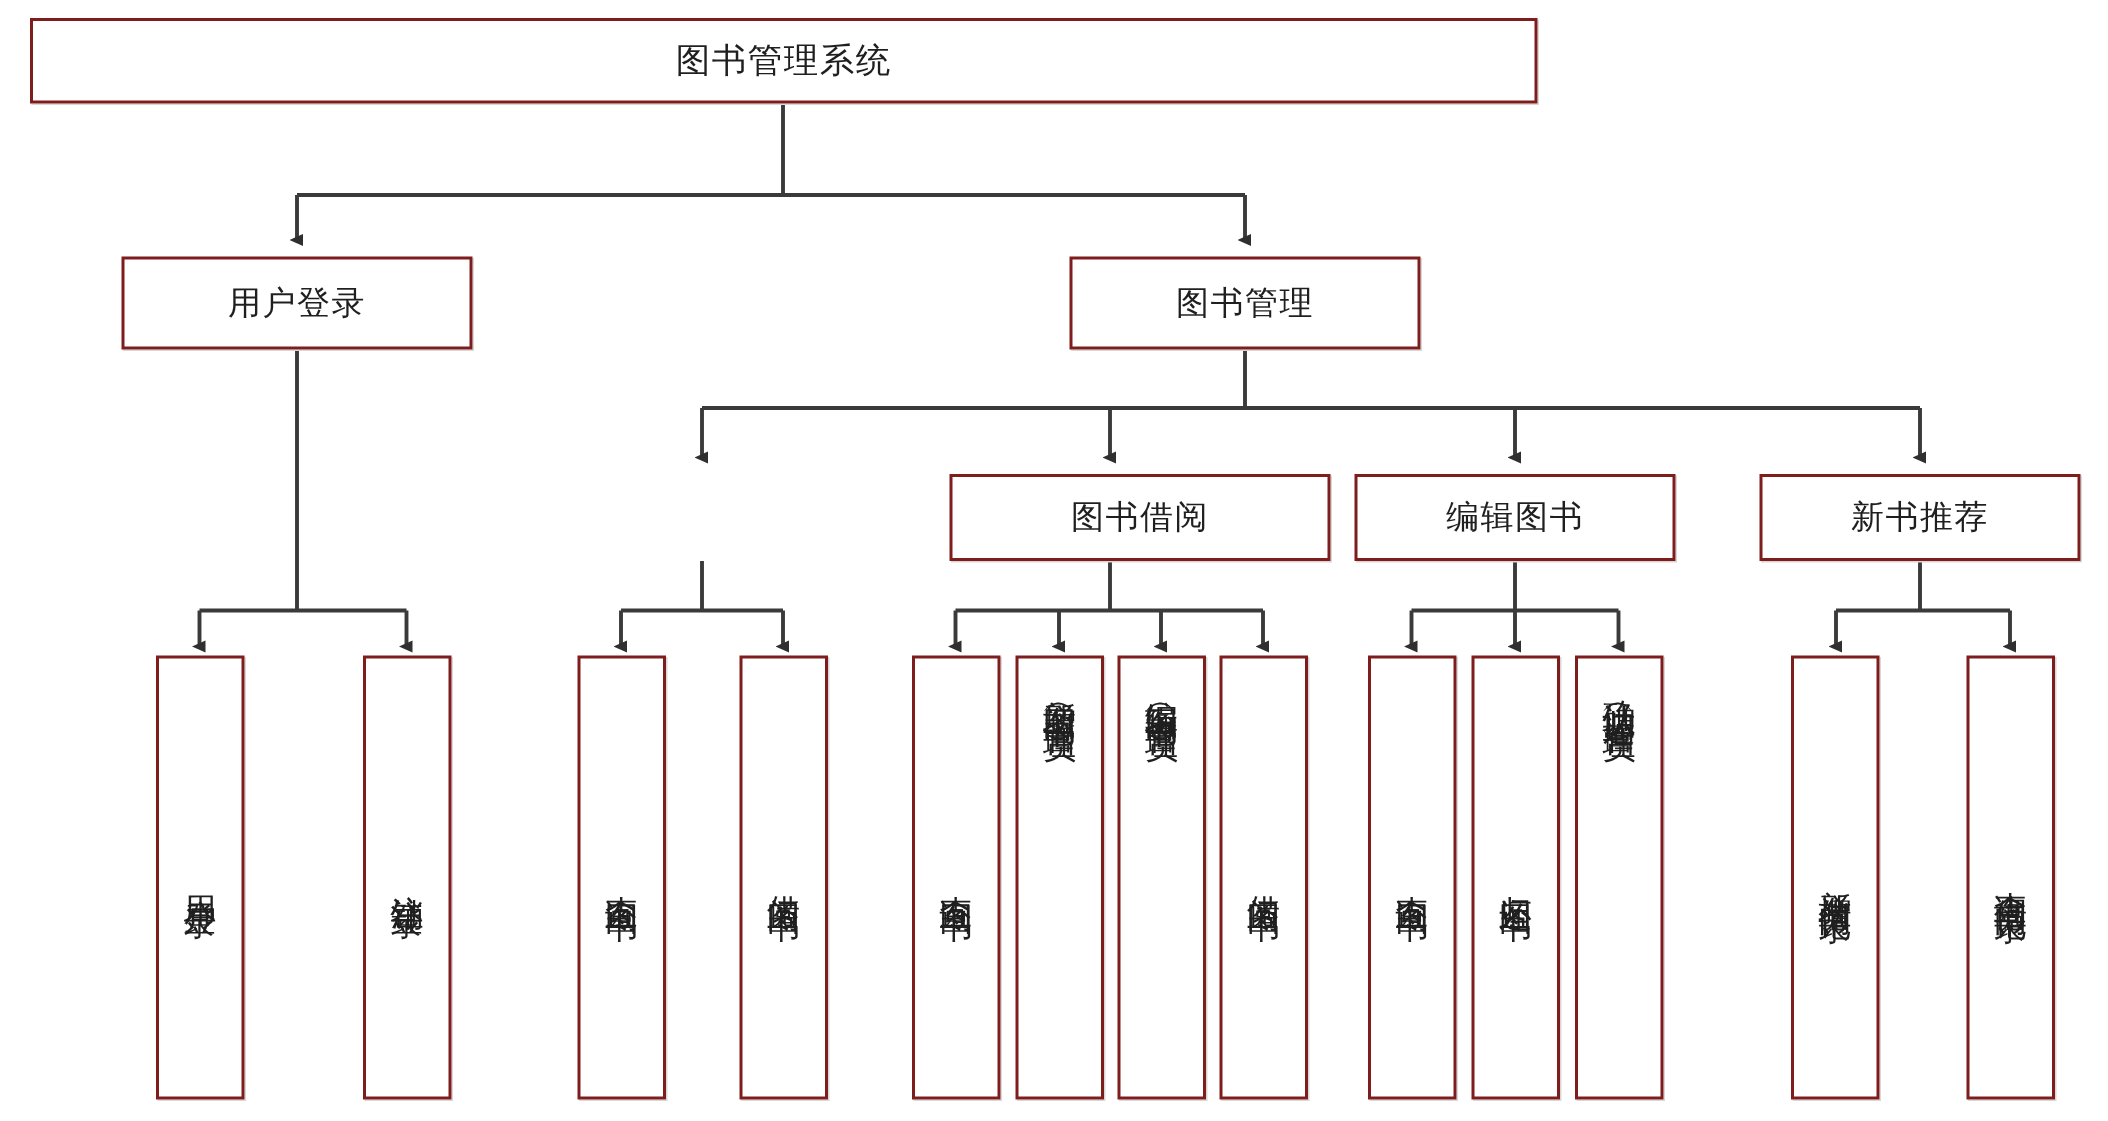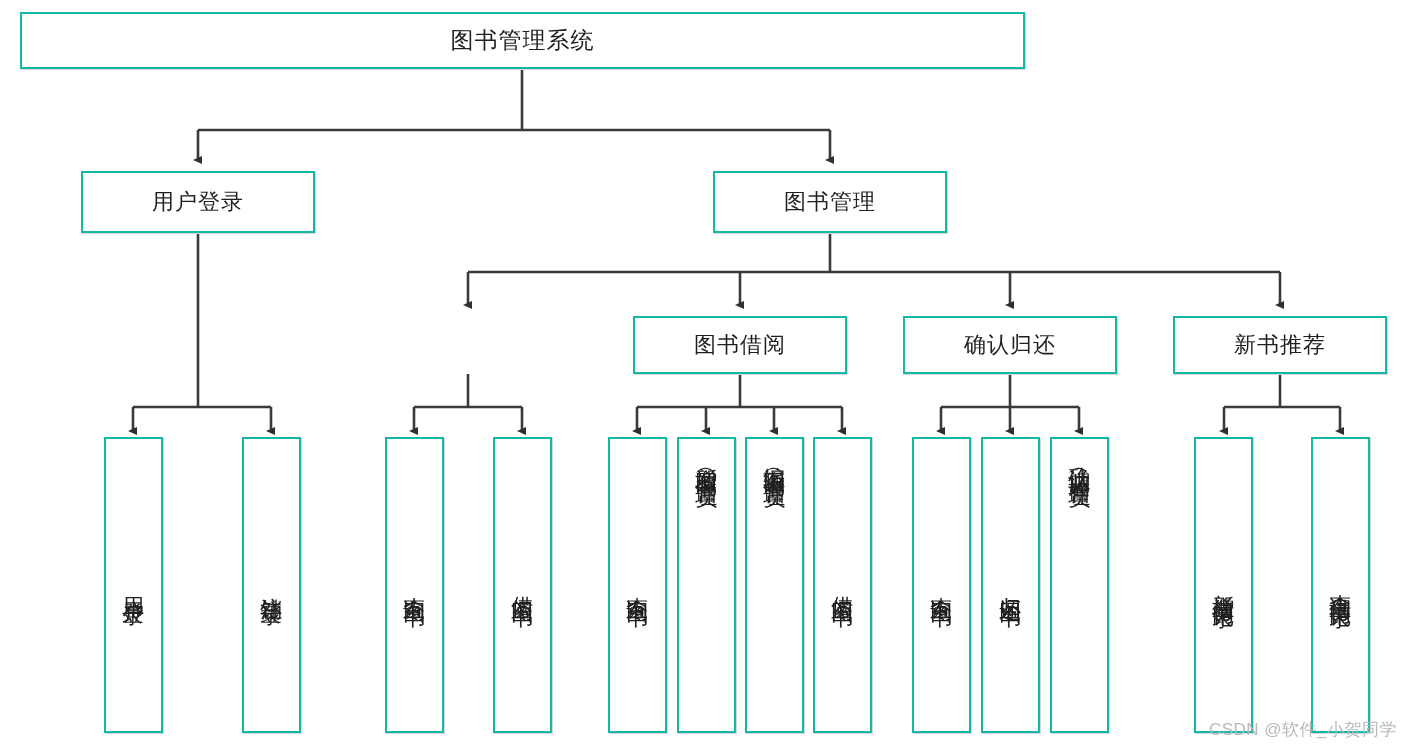--- a/index.html
+++ b/index.html
@@ -19,21 +19,21 @@
     position: absolute;
     left: 0;
     top: 0;
     width: 1405px;
     height: 747px;
     pointer-events: none;
   }
   .node {
     position: absolute;
     box-sizing: border-box;
-    border: 2px solid #14b8a6;
+    border: 2px solid #7f1d1d;
     background: #ffffff;
     color: #1f1f1f;
     display: flex;
     align-items: center;
     justify-content: center;
     text-align: center;
     box-shadow: 1px 1px 0 #d8d8d8;
     z-index: 2;
   }
   .node-h {
@@ -133,25 +133,25 @@
     <span>图书管理系统</span>
   </div>
 
   <div class="node node-h" style="left:81px; top:171px; width:234px; height:62px;">
     <span>用户登录</span>
   </div>
   <div class="node node-h" style="left:713px; top:171px; width:234px; height:62px;">
     <span>图书管理</span>
   </div>
 
-  <div class="node node-h" style="left:633px; top:316px; width:214px; height:58px;">
+  <div class="node node-h" style="left:633px; top:316px; width:254px; height:58px;">
     <span>图书借阅</span>
   </div>
   <div class="node node-h" style="left:903px; top:316px; width:214px; height:58px;">
-    <span>确认归还</span>
+    <span>编辑图书</span>
   </div>
   <div class="node node-h" style="left:1173px; top:316px; width:214px; height:58px;">
     <span>新书推荐</span>
   </div>
 
   <div class="node node-v mid-text" style="left:104px; top:437px; width:59px; height:296px;">
     <span>用户登录</span>
   </div>
   <div class="node node-v mid-text" style="left:242px; top:437px; width:59px; height:296px;">
     <span>注销登录</span>
@@ -187,15 +187,14 @@
     <span>确认归还（管理员）</span>
   </div>
 
   <div class="node node-v mid-text" style="left:1194px; top:437px; width:59px; height:296px;">
     <span>新增借阅记录</span>
   </div>
   <div class="node node-v mid-text" style="left:1311px; top:437px; width:59px; height:296px;">
     <span>查询借阅记录</span>
   </div>
 
-  <div class="watermark">CSDN @软件_小贺同学</div>
 
 </div>
 
 </body></html>

